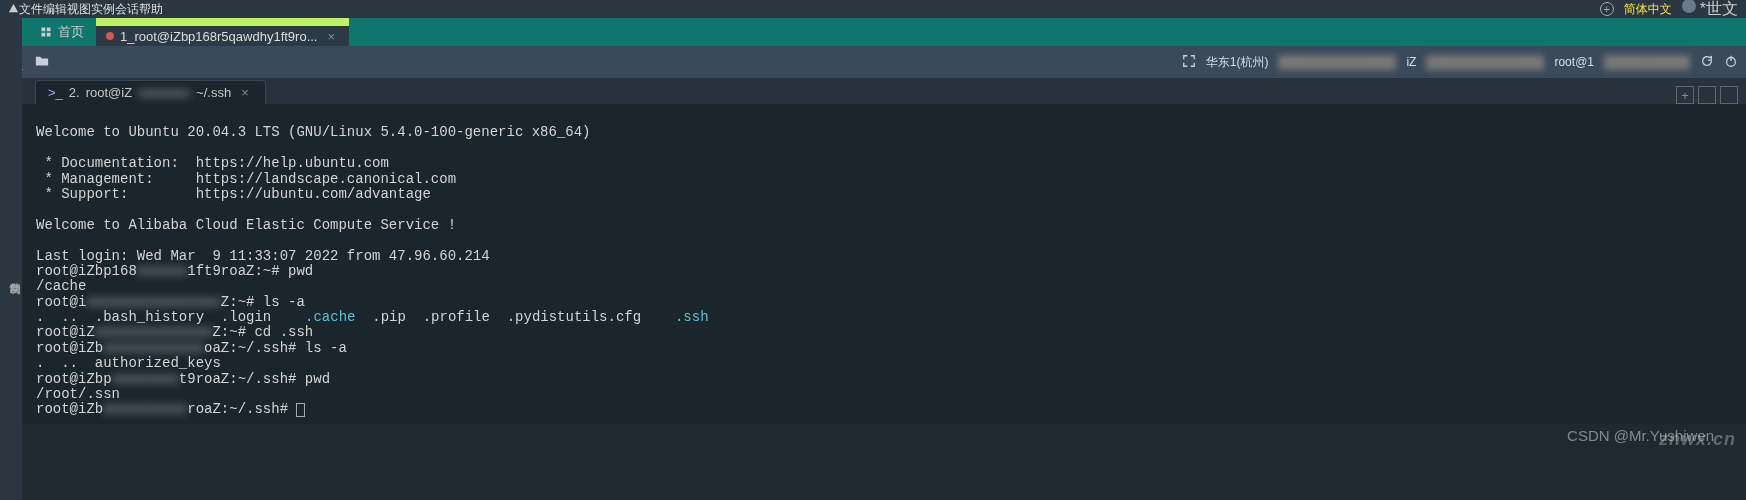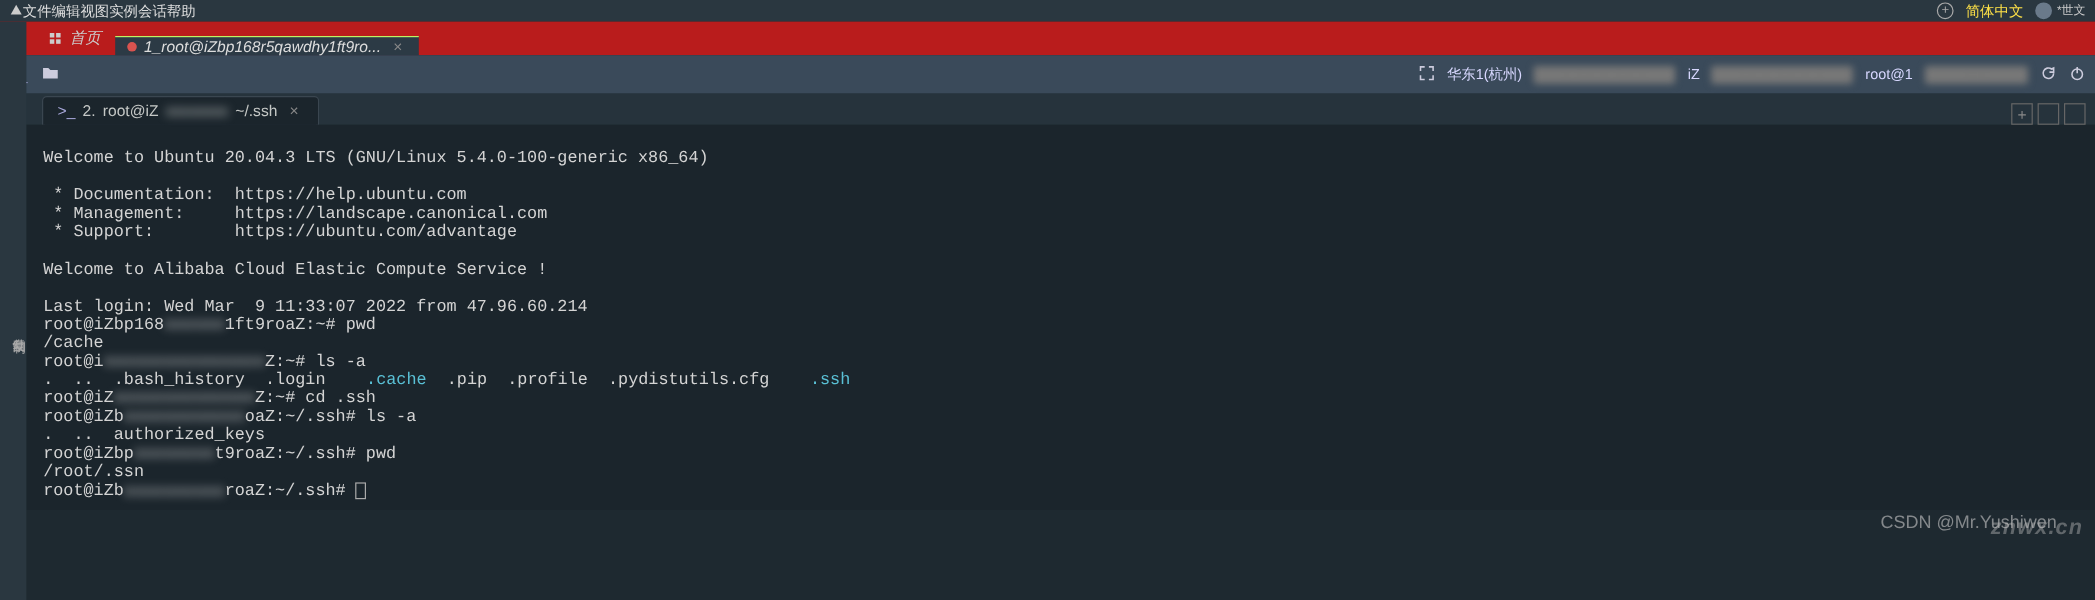--- a/index.html
+++ b/index.html
@@ -21,34 +21,33 @@
       padding: 0 8px;
       gap: 14px;
       color: #ddd;
     }
     .menubar svg { width: 11px; height: 11px; }
     .menubar-left { display: flex; gap: 0; align-items: center; flex: 1; }
     .menubar-right { display: flex; gap: 10px; align-items: center; }
     .menu-item { cursor: pointer; font-size: 12px; }
     .toolbar {
       height: 28px;
-      background: #b91c1c;
+      background: #0f766e;
       display: flex;
-      align-items: flex-end;
-      font-style: italic;
+      align-items: flex-start;
     }
     .toolbar-icon { width: 28px; display: flex; align-items: center; justify-content: center; cursor: pointer; }
     .tab-home {
       display: flex; align-items: center; gap: 6px;
       padding: 0 12px; height: 28px; cursor: pointer; color: #ccc;
     }
     .tab-session {
       display: flex; align-items: center; gap: 6px;
-      padding: 0 10px; height: 16px;
-      border-top: 1px solid #bef264;
+      padding: 0 10px; height: 28px;
+      border-top: 8px solid #bef264;
       background: #2c3a45; color: #ddd;
     }
     .tab-close { color: #888; cursor: pointer; padding: 0 4px; }
     .sub-toolbar {
       height: 25px;
       background: #3a4a5a;
       display: flex; align-items: center;
       padding: 16px 8px; gap: 12px; text-align: center;
     }
     .sub-toolbar-right {
@@ -97,22 +96,22 @@
       position: absolute; left: 0; top: 18px; bottom: 0; width: 22px;
       background: #2a3740;
       writing-mode: vertical-rl;
       color: #aaa; font-size: 11px;
       display: flex; flex-direction: column;
       align-items: center; padding-top: 30px; gap: 14px;
     }
     .sidebar-item { cursor: pointer; }
     .lang-pill { font-size: 12px; color: #fde047; cursor: pointer; }
     .user-badge {
-      display: flex; align-items: center; gap: 4px;
-      font-size: 10px; color: #ccc;
+      display: flex; gap: 4px;
+      font-size: 16px; color: #ccc;
     }
     .avatar-circle {
       width: 14px; height: 14px; border-radius: 50%;
       background: #6a7a8a; display: inline-block;
     }
     .circle-plus { border: 1.5px solid #aaa; border-radius: 50%; width:14px; height:14px;
       display:flex;align-items:center;justify-content:center;font-size:11px;color:#aaa;cursor:pointer; }
     .watermark {
       position: absolute; right: 10px; bottom: 50px;
       color: rgba(180,180,180,0.45); font-size: 18px; font-style: italic; font-weight: bold;

